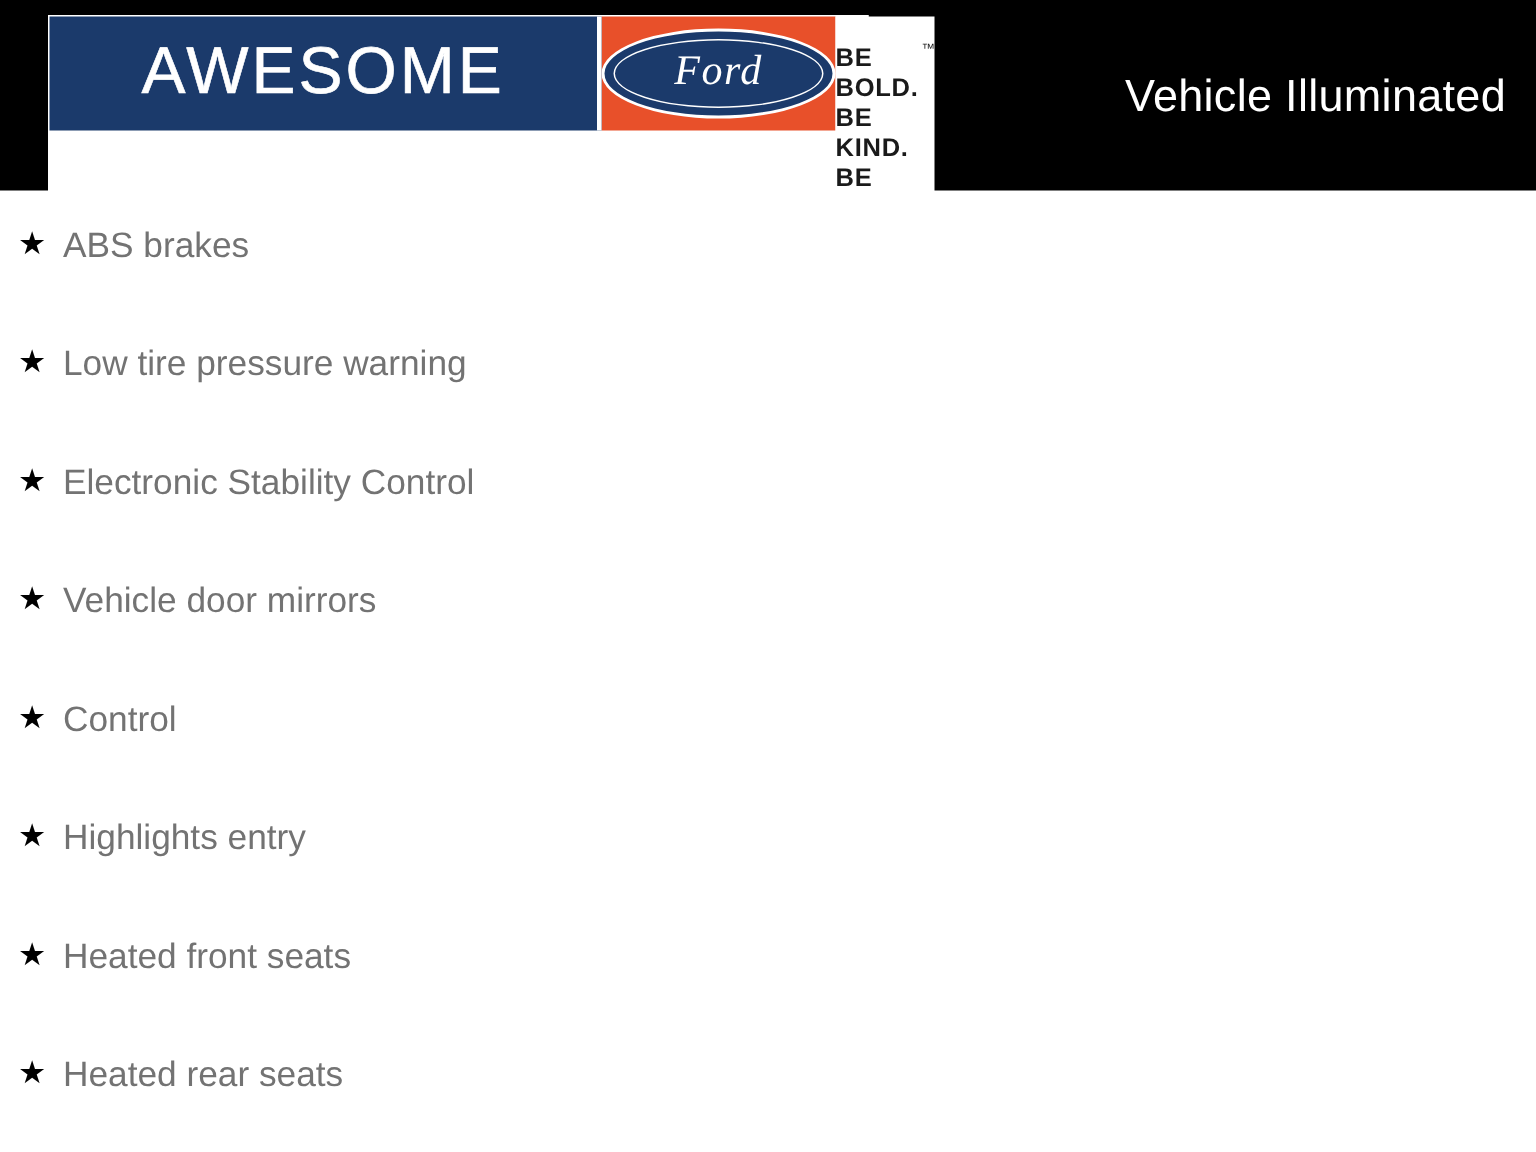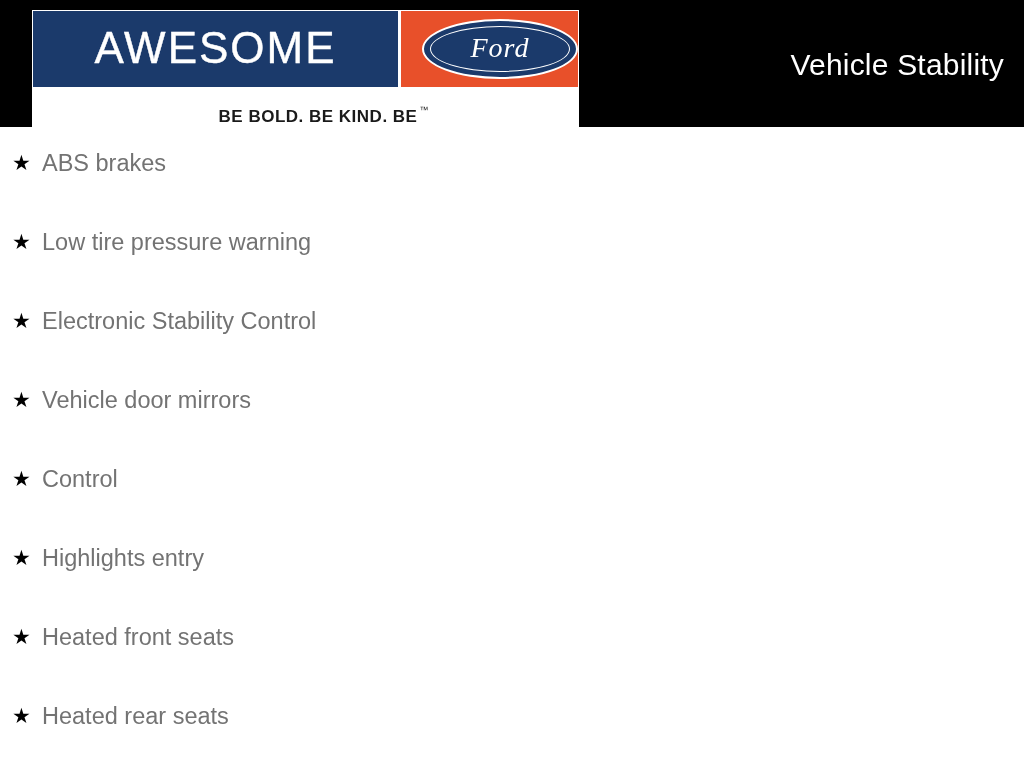--- a/index.html
+++ b/index.html
@@ -26,21 +26,21 @@
   .logo-block {
     position: absolute;
     left: 32px;
     top: 10px;
     width: 547px;
     height: 138px;
     background: #ffffff;
     border: 1px solid #ffffff;
     box-sizing: border-box;
     display: flex;
-    flex-direction: column;
+    flex-direction: row;
   }
 
   .logo-top {
     display: flex;
     height: 76px;
     width: 100%;
   }
 
   .logo-awesome {
     flex: 0 0 368px;
@@ -102,21 +102,20 @@
     line-height: 1;
     padding-bottom: 3px;
   }
 
   .logo-bottom {
     flex: 1 1 auto;
     background: #ffffff;
     display: flex;
     align-items: center;
     justify-content: center;
-    margin-left: 36px;
   }
 
   .tagline {
     display: flex;
     align-items: baseline;
     color: #1a1a1a;
   }
 
   .tagline-small {
     font-size: 17px;
@@ -205,21 +204,21 @@
       </div>
     </div>
     <div class="logo-bottom">
       <div class="tagline">
         <span class="tagline-small">BE BOLD. BE KIND. BE</span>
         <span class="tagline-tm">™</span>
       </div>
     </div>
   </div>
 
-  <div class="header-title">Vehicle Stability</div>
+  <div class="header-title">Vehicle Illuminated</div>
 </div>
 
 <div class="content">
   <ul class="features">
     <li>
       <span class="bullet">★</span>
       <span class="feature-label">ABS brakes</span>
     </li>
     <li>
       <span class="bullet">★</span>

